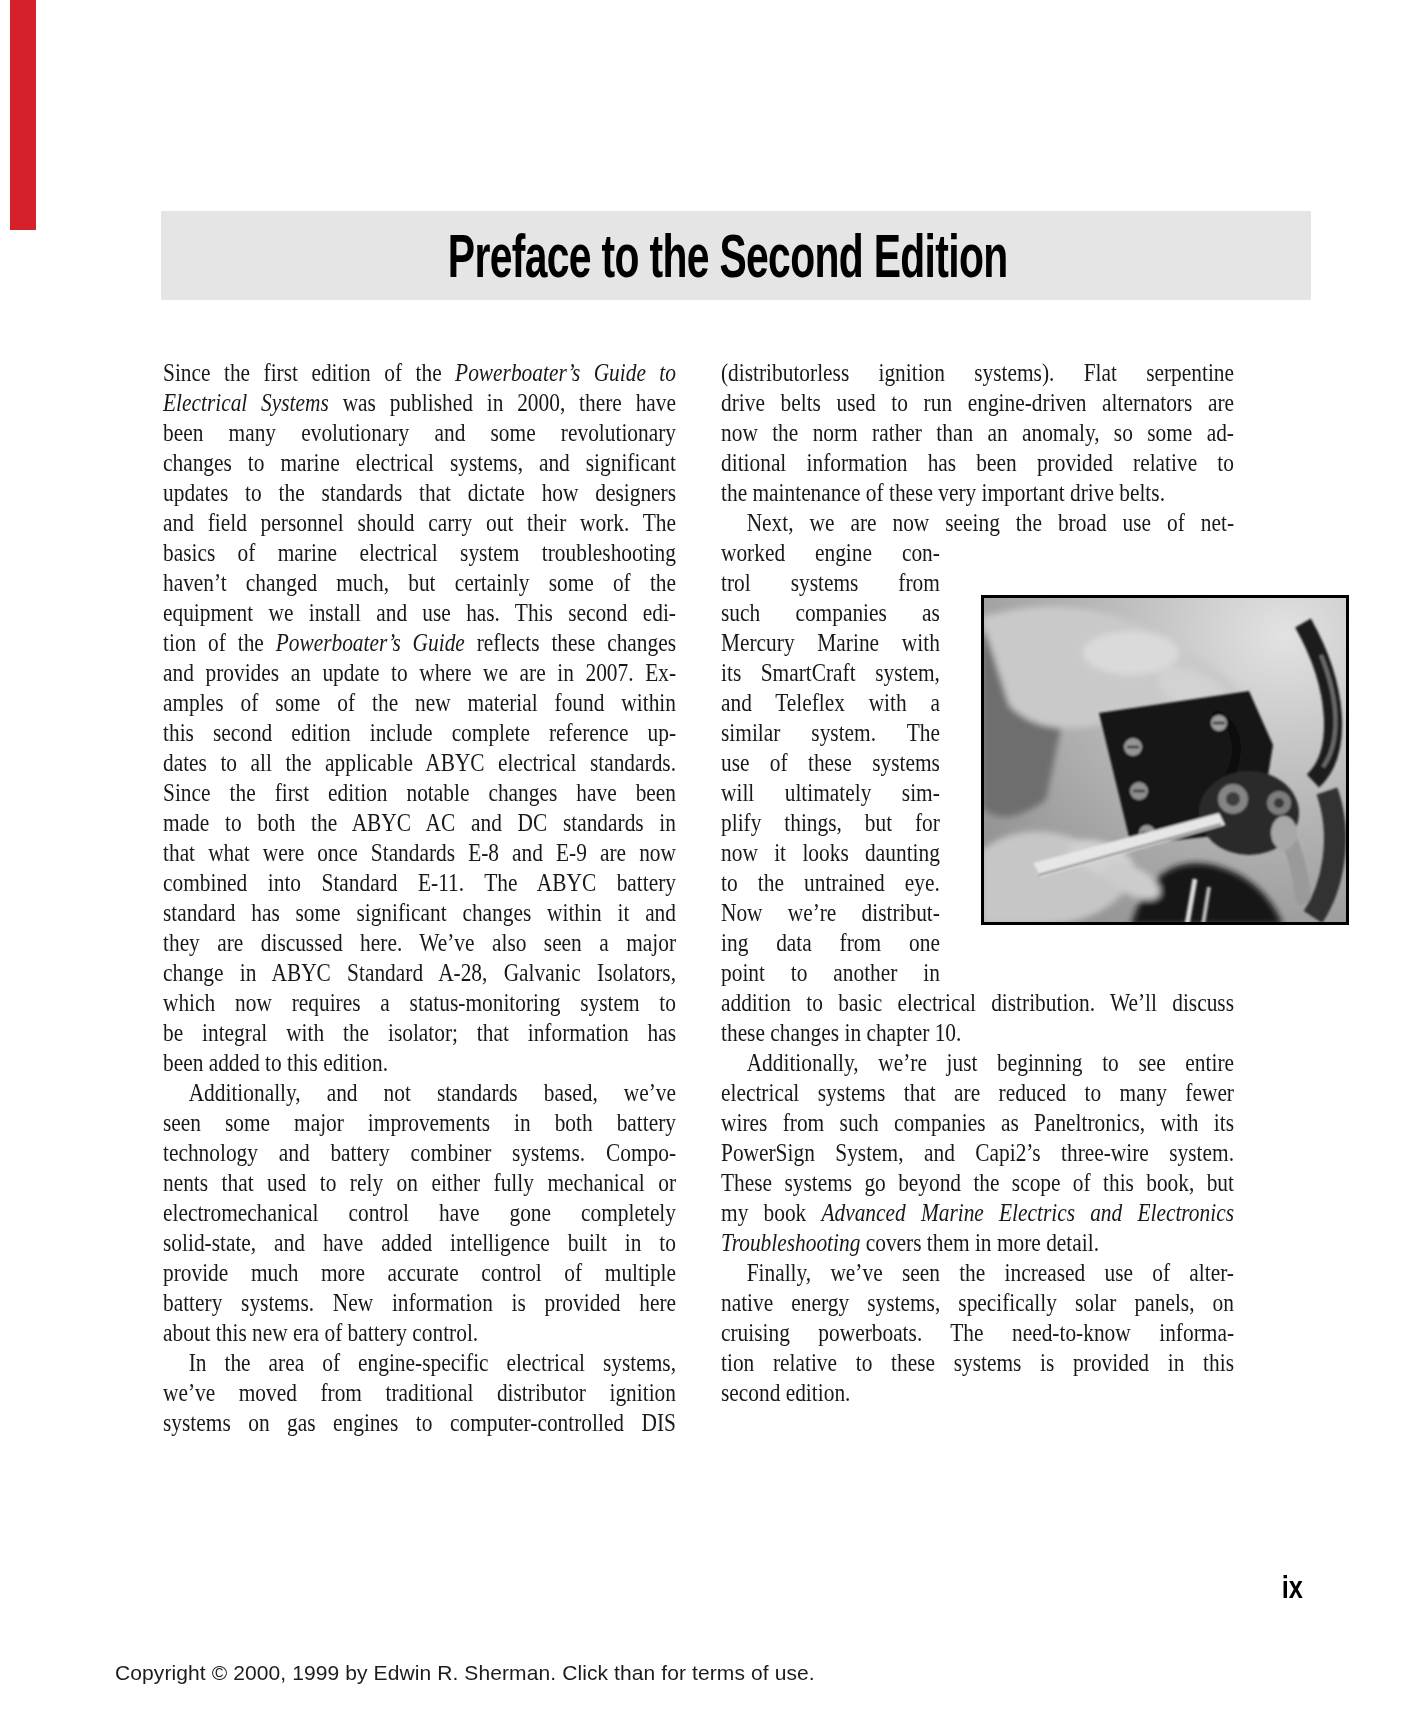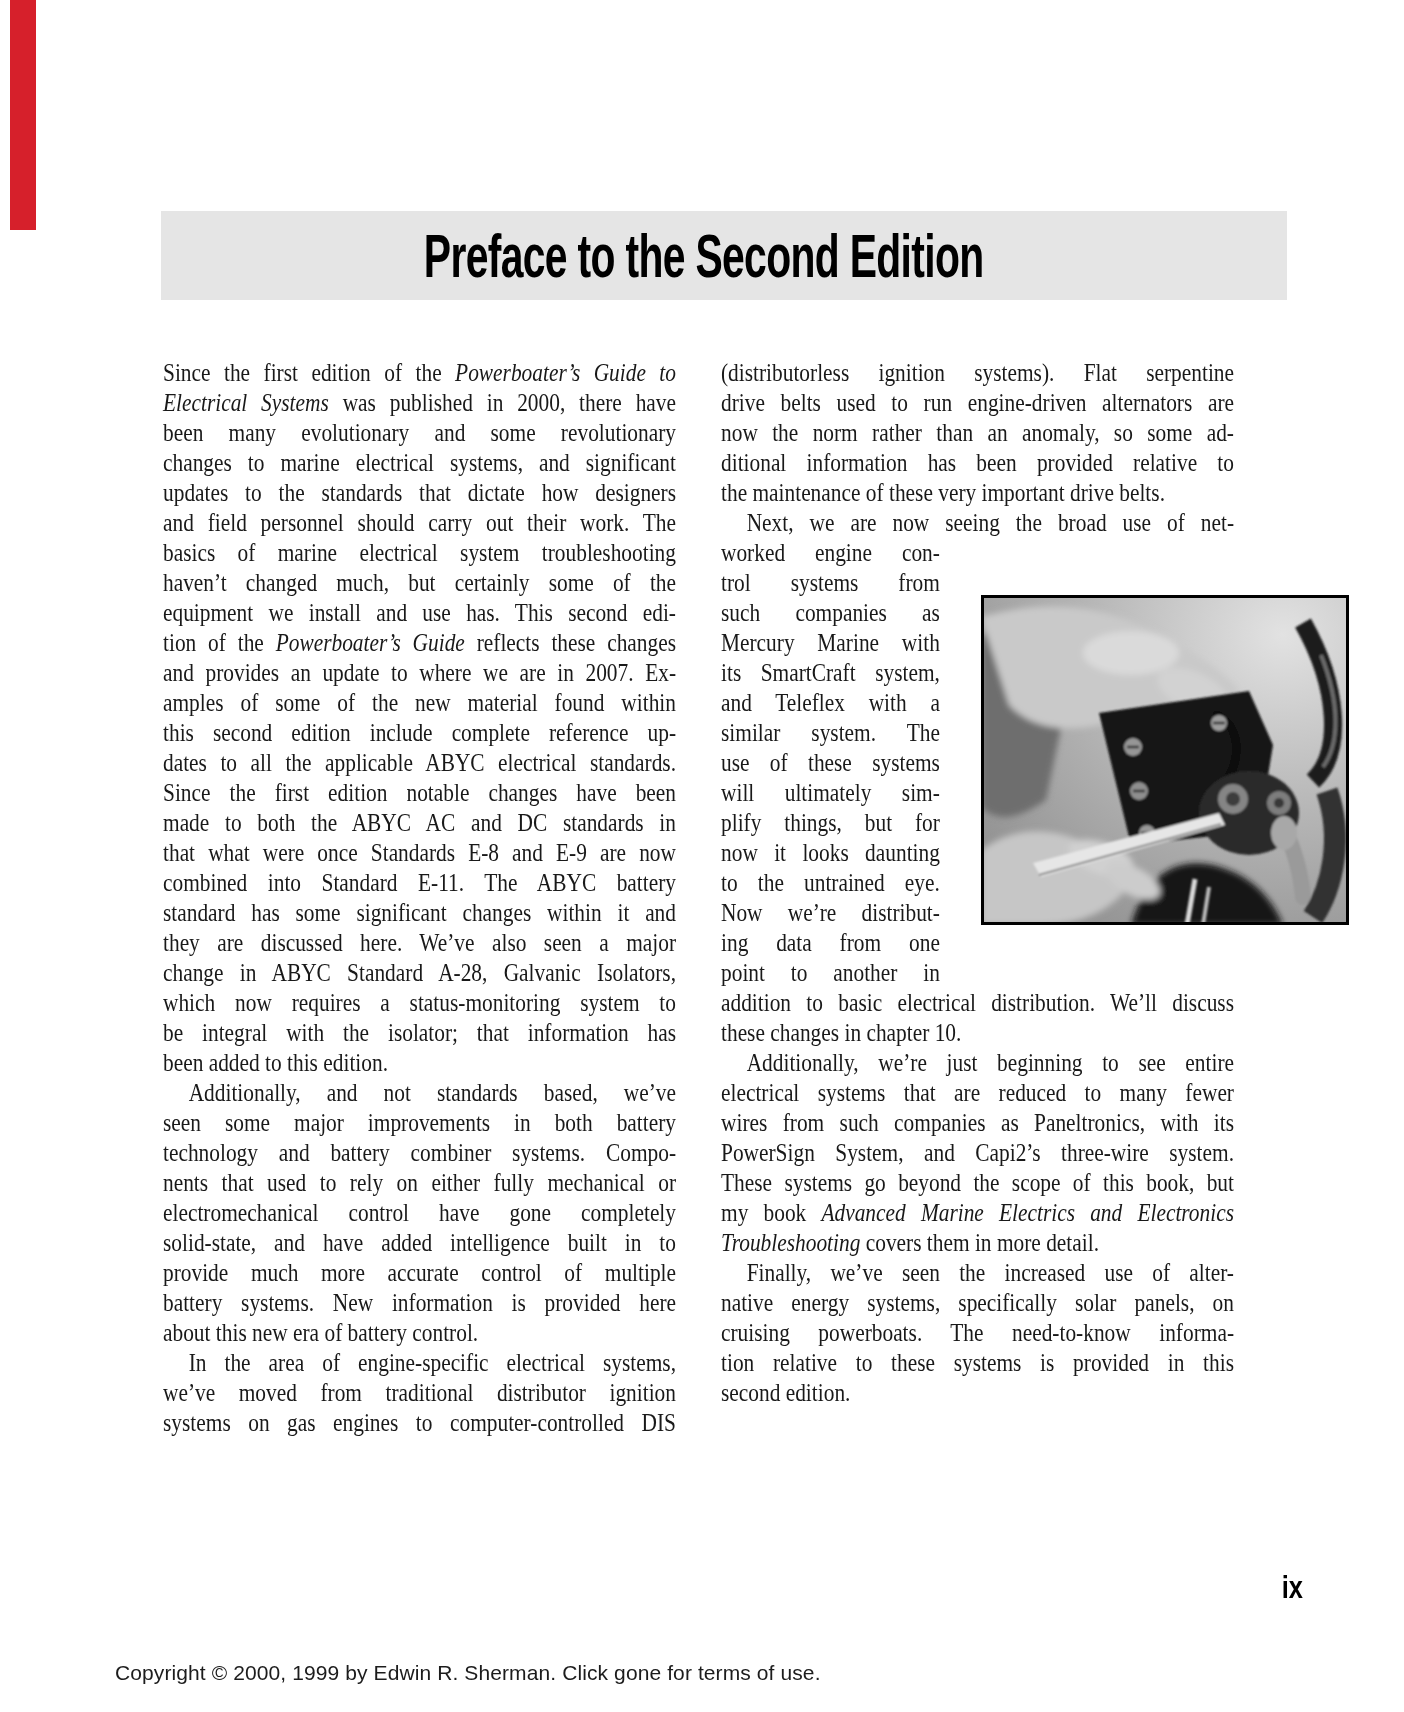--- a/index.html
+++ b/index.html
@@ -3,21 +3,21 @@
 <meta charset="utf-8">
 <style>
   html,body{margin:0;padding:0;}
   body{width:1404px;height:1712px;background:#ffffff;position:relative;overflow:hidden;
        font-family:"Liberation Serif", serif;}
   .abs{position:absolute;}
   
   #redbar{left:10px;top:0;width:26px;height:230px;background:#d6202b;}
   
   #banner{left:161px;top:211px;width:1126px;height:89px;background:#e5e5e5;
-          display:flex;align-items:center;justify-content:center;}
+          display:flex;align-items:center;justify-content:center;padding-left:24px;}
   #title{font-family:"Liberation Sans", sans-serif;font-weight:bold;font-size:61px;
          color:#000;white-space:nowrap;transform:scaleX(.67);letter-spacing:-1px;
          position:relative;left:-20px;}
   
   .txt{color:#191919;font-size:25px;transform:scaleX(.855);transform-origin:0 0;}
   .ln{height:30px;line-height:30px;text-align:justify;text-align-last:justify;
       white-space:normal;overflow:visible;}
   .ln.end{text-align-last:left;}
   .para.indent .ln:first-child{text-indent:30px;}
   .ln i{font-style:italic;}
@@ -195,14 +195,14 @@
     <line x1="58" y1="280" x2="240" y2="229" stroke="#8a8a8a" stroke-width="2"></line>
     <path d="M206,330 L214,284" stroke="#d9d9d9" stroke-width="5"></path>
     <path d="M222,330 L228,292" stroke="#bbbbbb" stroke-width="4"></path>
   </g>
   <rect x="1.5" y="1.5" width="365" height="327" fill="none" stroke="#000000" stroke-width="3"></rect>
 </svg>
 
 <div id="pageno" class="abs">ix</div>
 
 <div id="footer" class="abs">
-  <span>Copyright © 2000, 1999 by Edwin R. Sherman.</span><span class="link">Click gone for terms of use.</span>
+  <span>Copyright © 2000, 1999 by Edwin R. Sherman.</span><span class="link">Click than for terms of use.</span>
 </div>
 
 </body></html>

